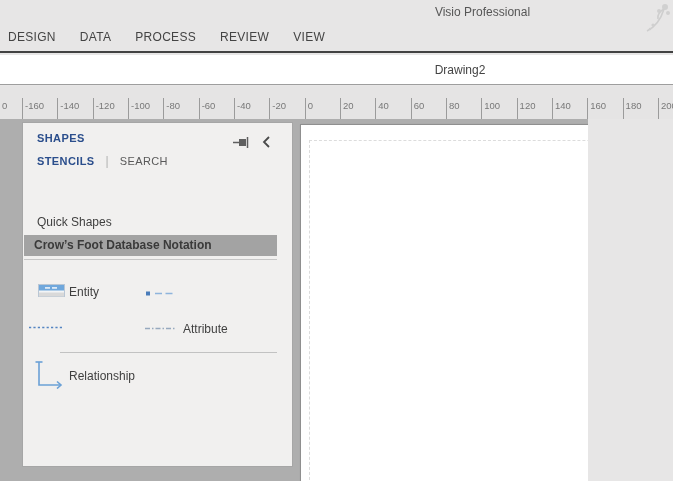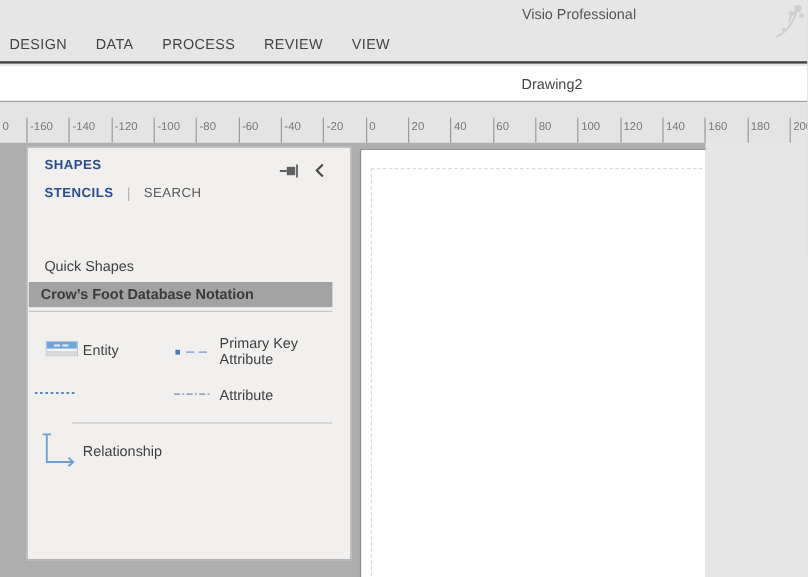--- a/index.html
+++ b/index.html
@@ -229,21 +229,20 @@
         <rect x="1" y="8.5" width="25" height="4" fill="#d9d9d9"></rect>
         <rect x="7" y="3" width="5" height="1.8" fill="#dce9f6"></rect>
         <rect x="14" y="3" width="5" height="1.8" fill="#dce9f6"></rect>
       </svg>
       <div class="shape-label lbl-entity">Entity</div>
 
       <svg class="shape-icon ico-pka" width="31" height="9" viewBox="0 0 31 9">
         <rect x="0" y="2.5" width="4" height="4" fill="#4a7cba"></rect>
         <line x1="9" y1="4.5" x2="30" y2="4.5" stroke="#8fb4dc" stroke-width="1.5" stroke-dasharray="7 3.5"></line>
       </svg>
-      <div class="shape-label lbl-pka">Primary Key Attribute</div>
 
       <svg class="shape-icon ico-pks" width="35" height="5" viewBox="0 0 35 5">
         <line x1="0" y1="2.5" x2="35" y2="2.5" stroke="#5585c2" stroke-width="1.5" stroke-dasharray="2.2 2.2"></line>
       </svg>
 
       <svg class="shape-icon ico-attr" width="31" height="5" viewBox="0 0 31 5">
         <line x1="0" y1="2.5" x2="31" y2="2.5" stroke="#97a9be" stroke-width="1.5" stroke-dasharray="5 2 1.5 2"></line>
       </svg>
       <div class="shape-label lbl-attr">Attribute</div>
 

